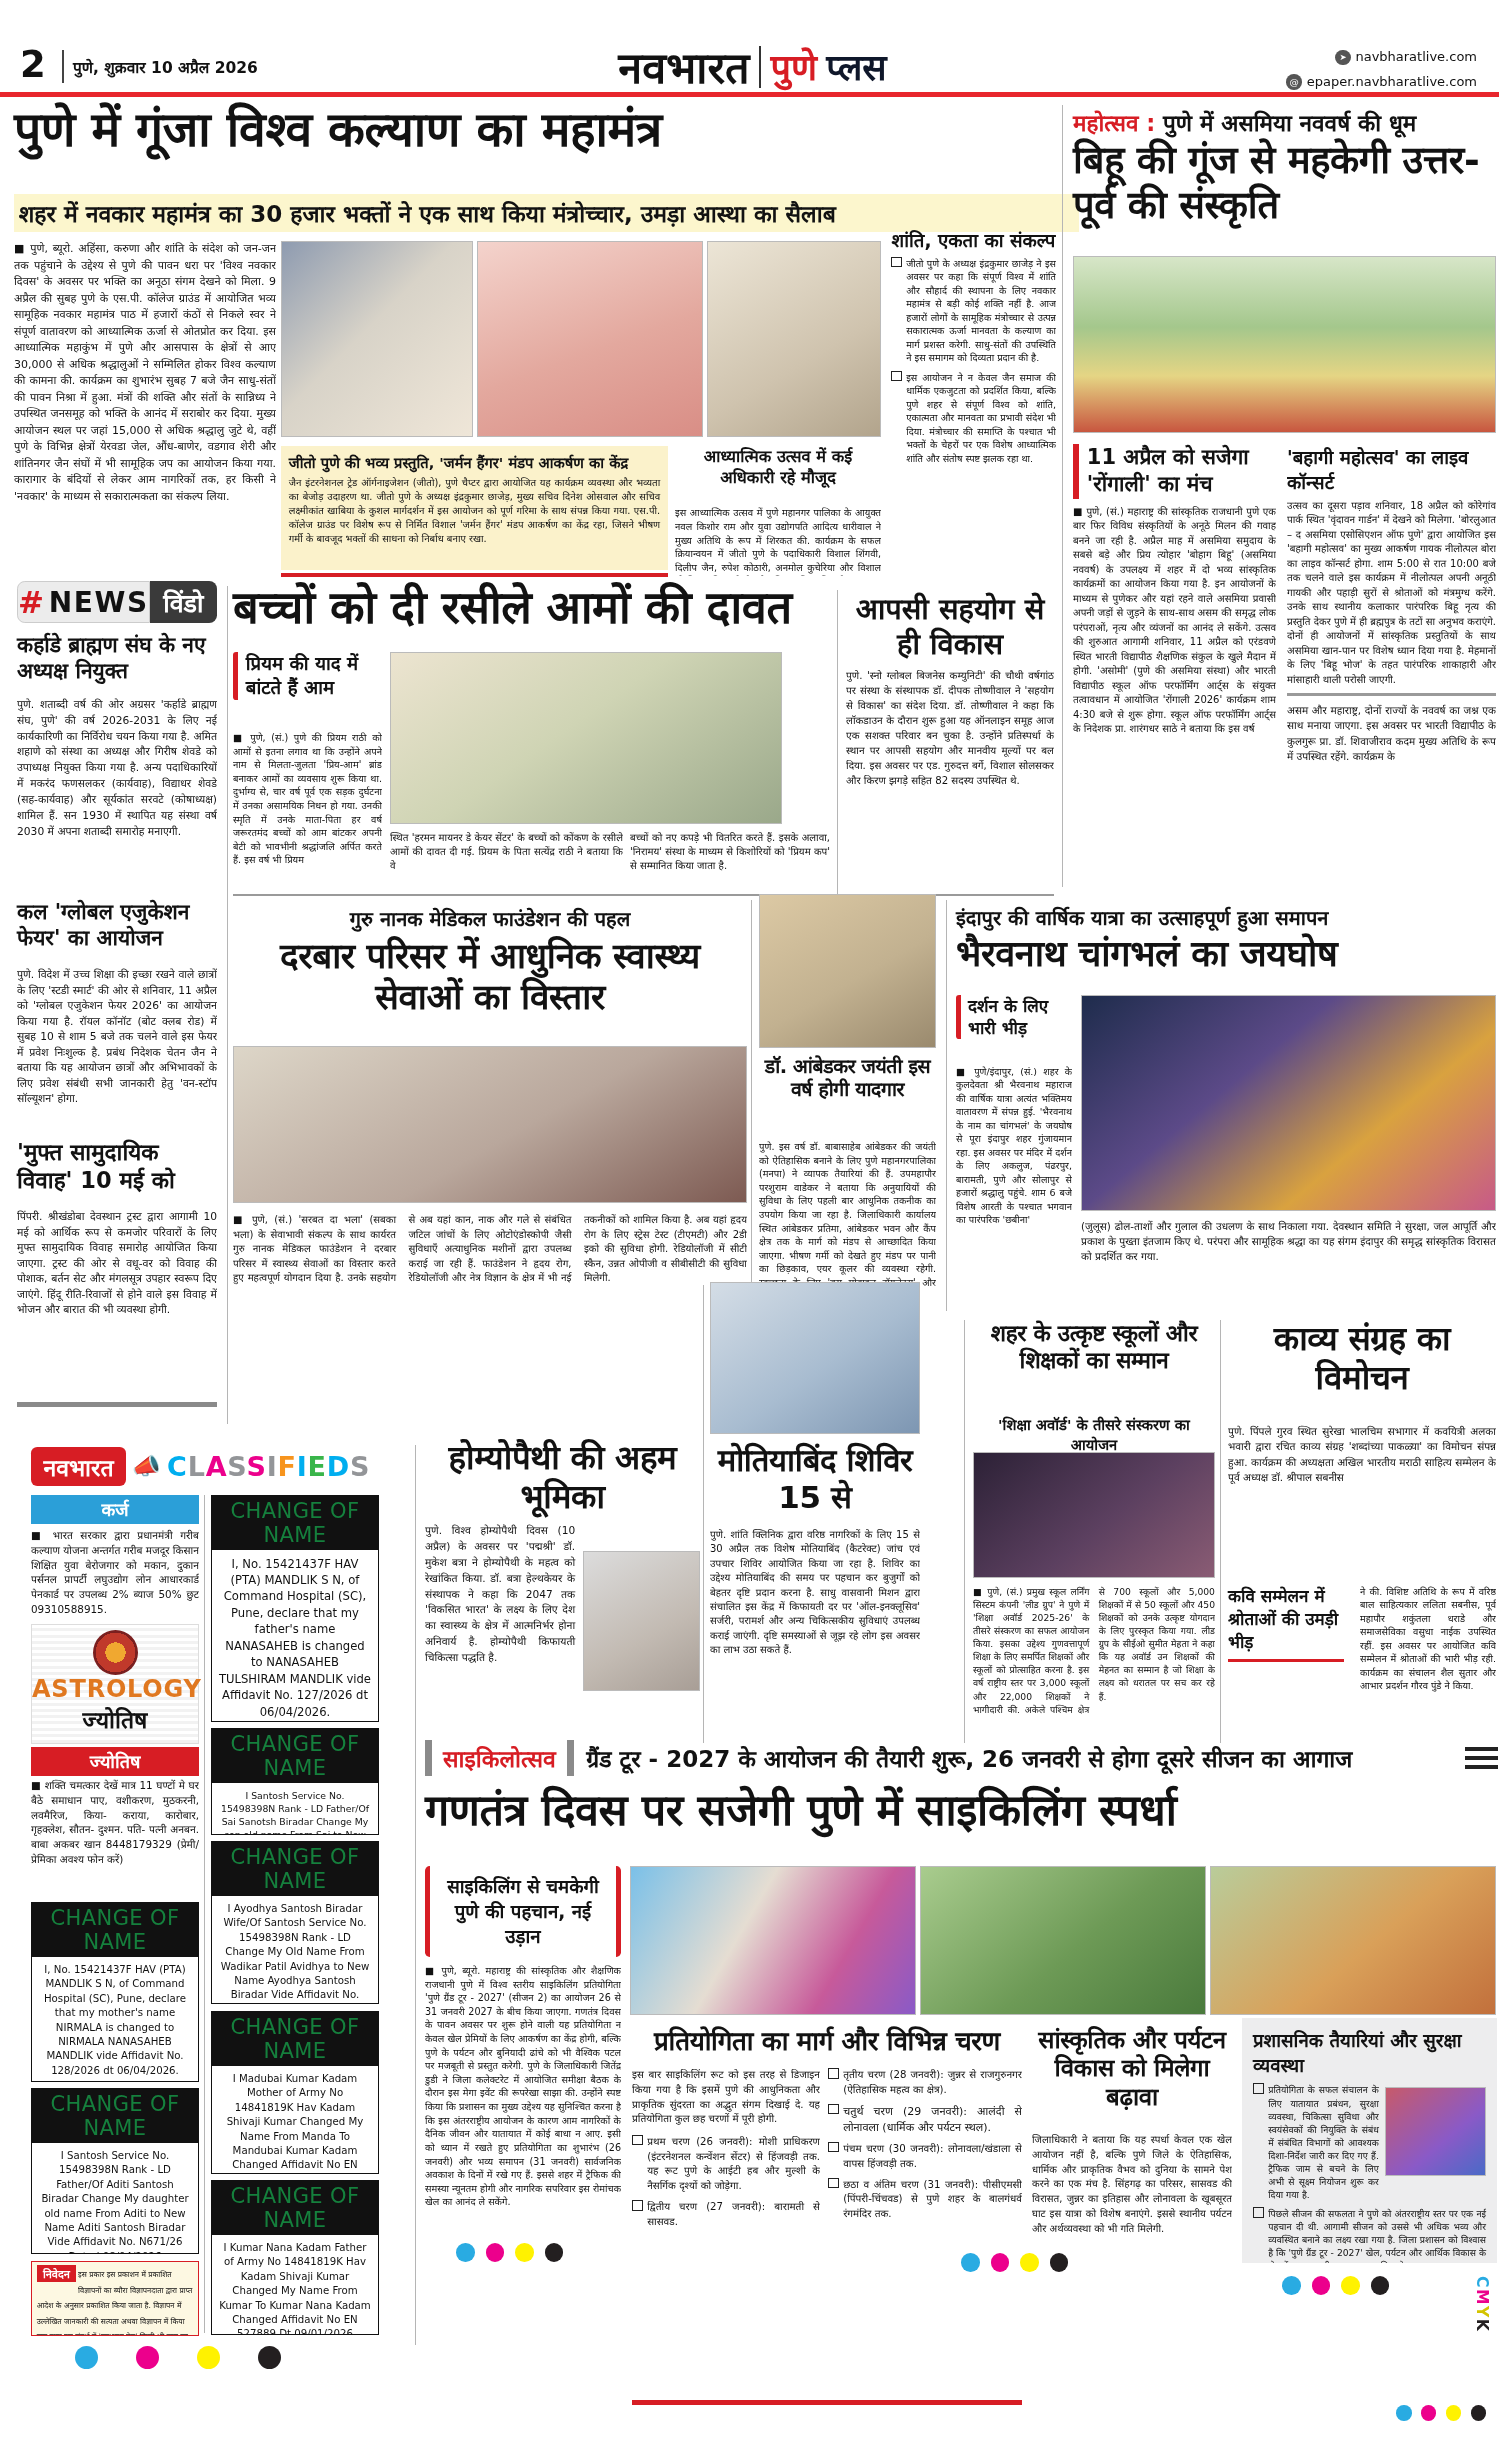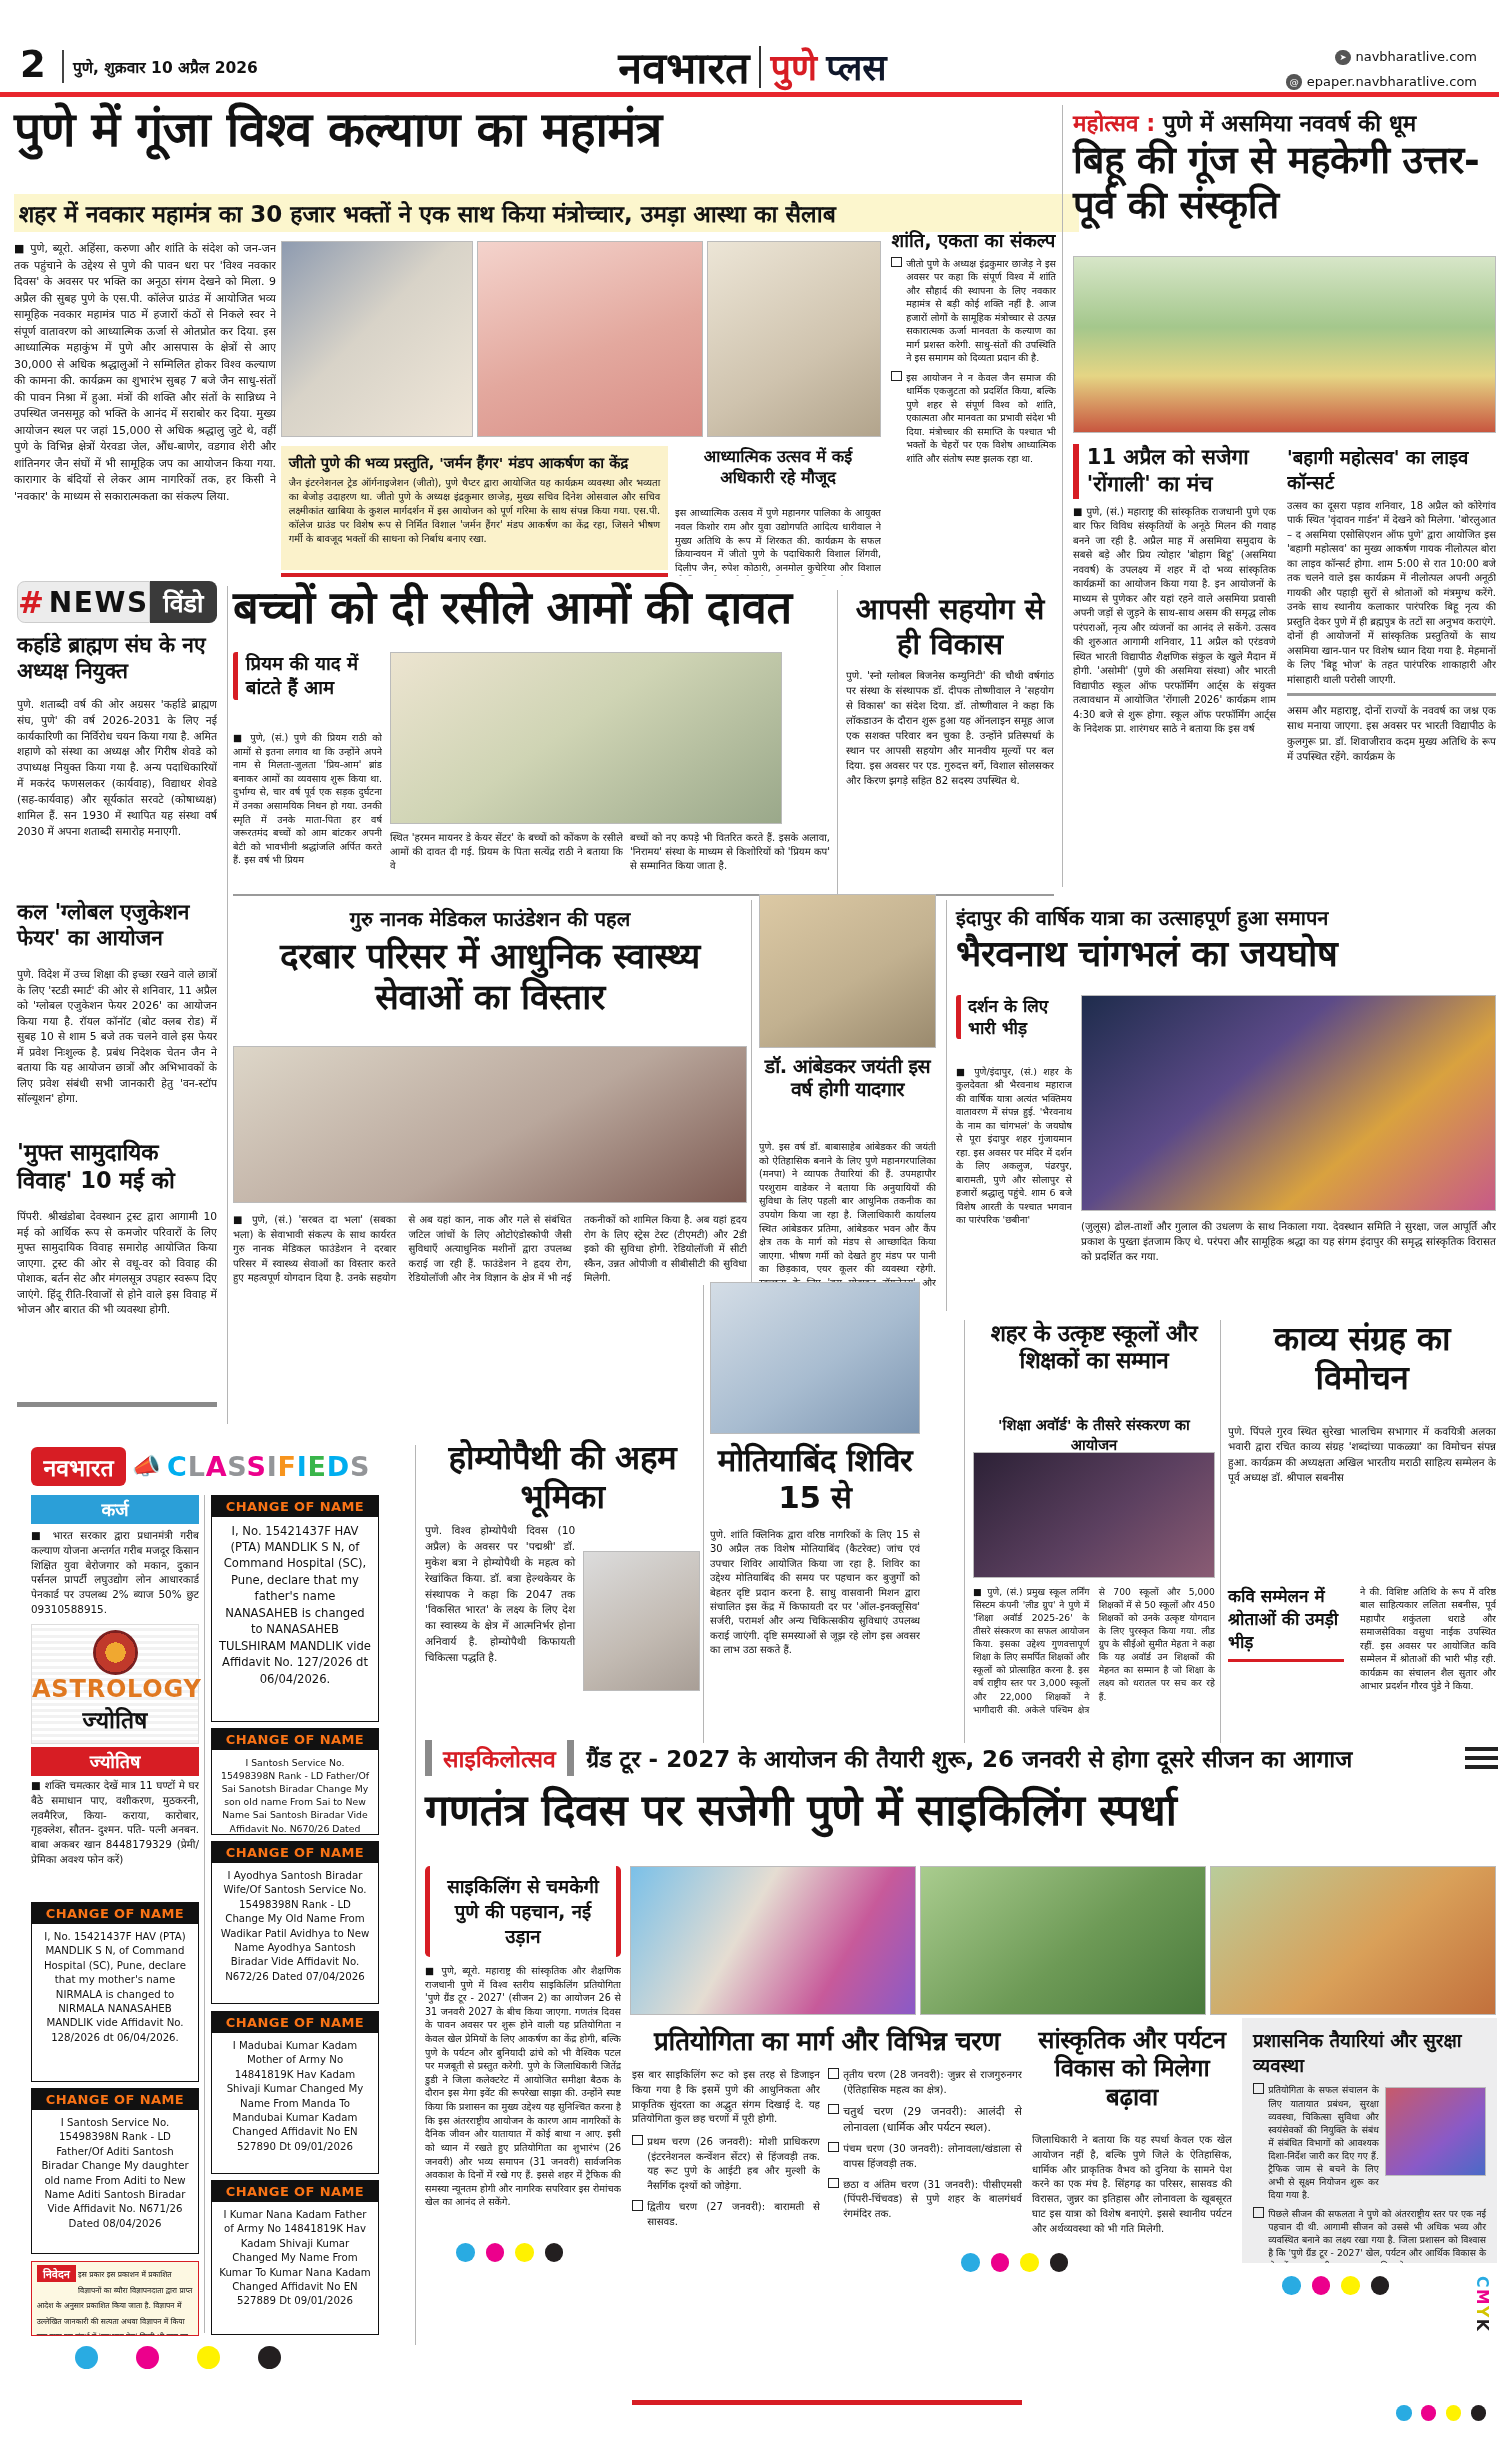--- a/index.html
+++ b/index.html
@@ -10,21 +10,21 @@
   .clip{overflow:hidden}
   .b{font-weight:bold}
   .photo{background:#ccc;border:0.8px solid #bbb}
   .vr{position:absolute;width:0.8px;background:#b5b5b5}
   .hrl{position:absolute;height:1.6px;background:#9a9a9a}
   .red{color:#d71d24}
   .redbg{background:#d71d24;color:#fff}
   .sq{display:inline-block;width:8.5px;height:8.5px;border:1.6px solid #222;margin-right:4.7px;vertical-align:middle;flex:none}
   .dot{display:inline-block;width:18.6px;height:18.6px;border-radius:50%;margin-right:7px}
   .conbox{border:1.9px solid #111;background:#fff;text-align:center}
-  .conhead{background:#111;color:#f97316;font-weight:bold;font-size:13px;padding:3.1px 0;letter-spacing:0.4px}
+  .conhead{background:#111;color:#15803d;font-weight:normal;font-size:21px;padding:3.1px 0;letter-spacing:0.4px}
   .conbody{padding:5.4px 6.2px;font-size:10.2px;line-height:1.42}
   .colbar{color:#fff;font-weight:bold;text-align:center;font-size:18px;padding:2.3px 0}
   .bullet-row{display:flex;margin-bottom:6.2px}
   .headline{font-weight:900;line-height:1.18;letter-spacing:-0.4px}
   .leadp{line-height:1.5}
   .capbox{background:#fbf2cb;padding:6.2px 7.8px}
   .bracket{border-left:5.4px solid #d71d24;border-right:5.4px solid #d71d24;border-radius:4.7px}
   .ham span{display:block;width:33px;height:3.9px;background:#222;margin:4.7px 0}
   .cmykv{writing-mode:vertical-rl;font-weight:bold;font-size:15.5px;letter-spacing:1.6px}
 </style>

